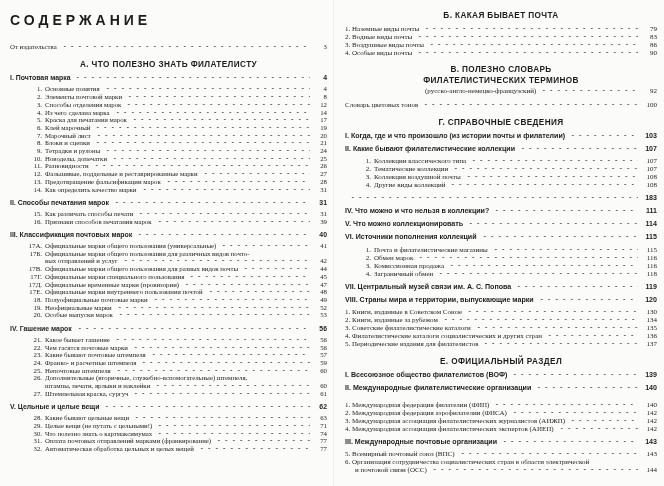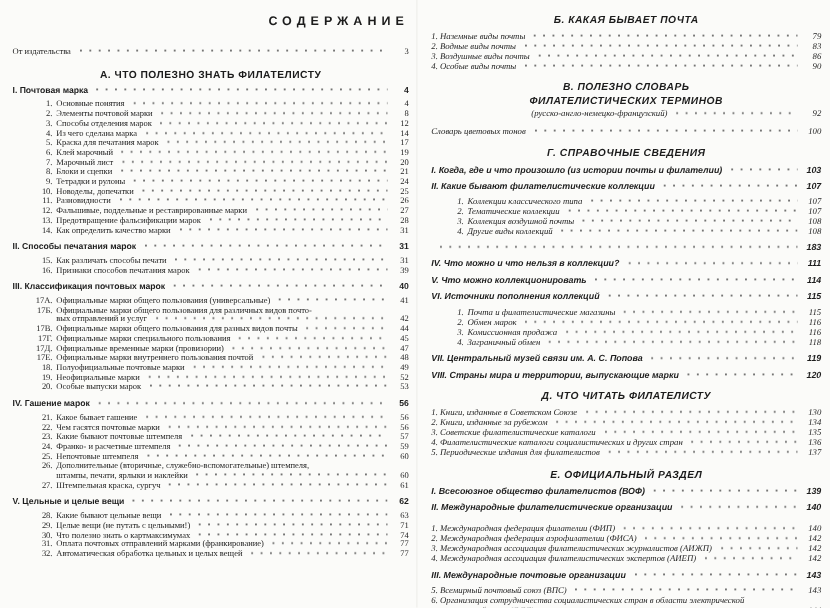--- a/index.html
+++ b/index.html
@@ -5,26 +5,26 @@
   html,body{margin:0;padding:0;}
   body{
     width:664px;height:486px;position:relative;overflow:hidden;
     background:#fbfbf9;color:#242424;
     font-family:"Liberation Serif","DejaVu Serif",serif;
   }
   .spread{position:absolute;inset:0;}
   .gutter{position:absolute;left:333px;top:0;width:1px;height:486px;background:#efefec;}
   .page{position:absolute;top:0;height:486px;overflow:hidden;box-sizing:border-box;}
   .page-left{left:0;width:333px;padding:8px 6px 0 10px;}
-  .page-right{left:334px;width:330px;padding:3px 7px 0 11px;font-style:italic;}
+  .page-right{left:334px;width:330px;padding:3px 7px 0 11px;}
 
   .title{
-    display:block;text-align:right;
+    display:block;text-align:left;
     font-family:"Liberation Sans","DejaVu Sans",sans-serif;
-    font-weight:bold;font-size:10px;letter-spacing:4px;
+    font-weight:bold;font-size:14px;letter-spacing:4px;
     margin:4px 0 15px 0;color:#1c1c1c;
   }
 
   .row{display:flex;align-items:baseline;font-size:6.8px;line-height:7.7px;}
   .page-right .row{font-size:7px;line-height:8.1px;}
 
   .t-head,.t-head2{
     display:block;text-align:center;
     font-family:"Liberation Sans","DejaVu Sans",sans-serif;
     font-weight:bold;font-size:8.2px;line-height:9px;letter-spacing:0.4px;
@@ -444,21 +444,20 @@
         <div class="row t-roman">
           <span class="lab">VII. Центральный музей связи им. А. С. Попова</span>
           <span class="leader"></span>
           <span class="pg">119</span>
         </div>
         <div class="row t-roman">
           <span class="lab">VIII. Страны мира и территории, выпускающие марки</span>
           <span class="leader"></span>
           <span class="pg">120</span>
         </div>
-        <div class="t-head">Д. ЧТО ЧИТАТЬ ФИЛАТЕЛИСТУ</div>
         <div class="row t-item0">
           <span class="lab">1. Книги, изданные в Советском Союзе</span>
           <span class="leader"></span>
           <span class="pg">130</span>
         </div>
         <div class="row t-item0">
           <span class="lab">2. Книги, изданные за рубежом</span>
           <span class="leader"></span>
           <span class="pg">134</span>
         </div>

